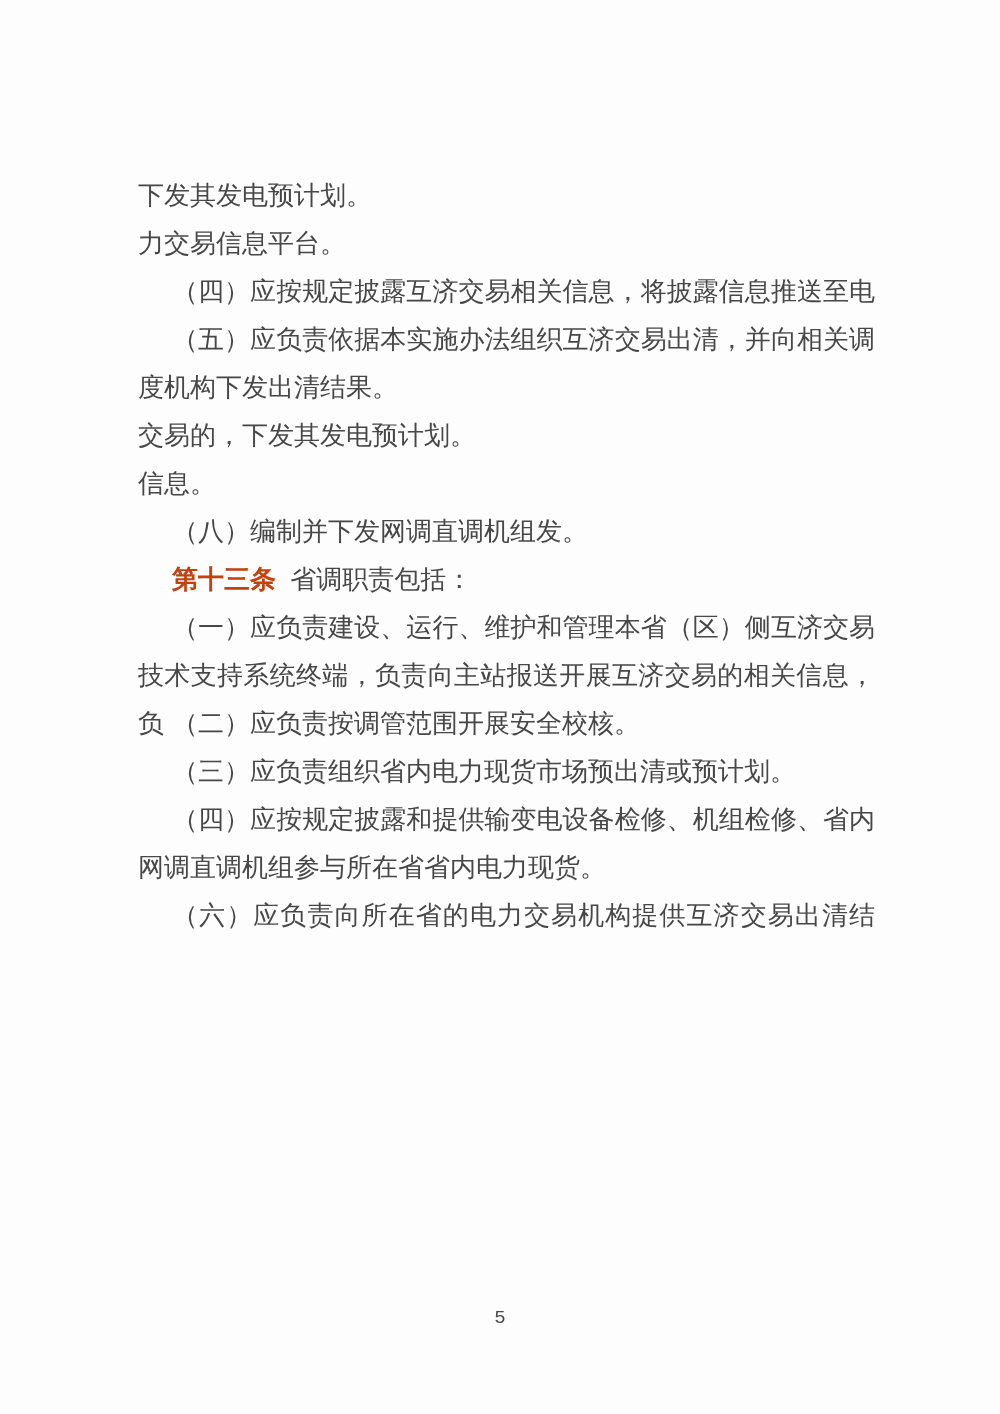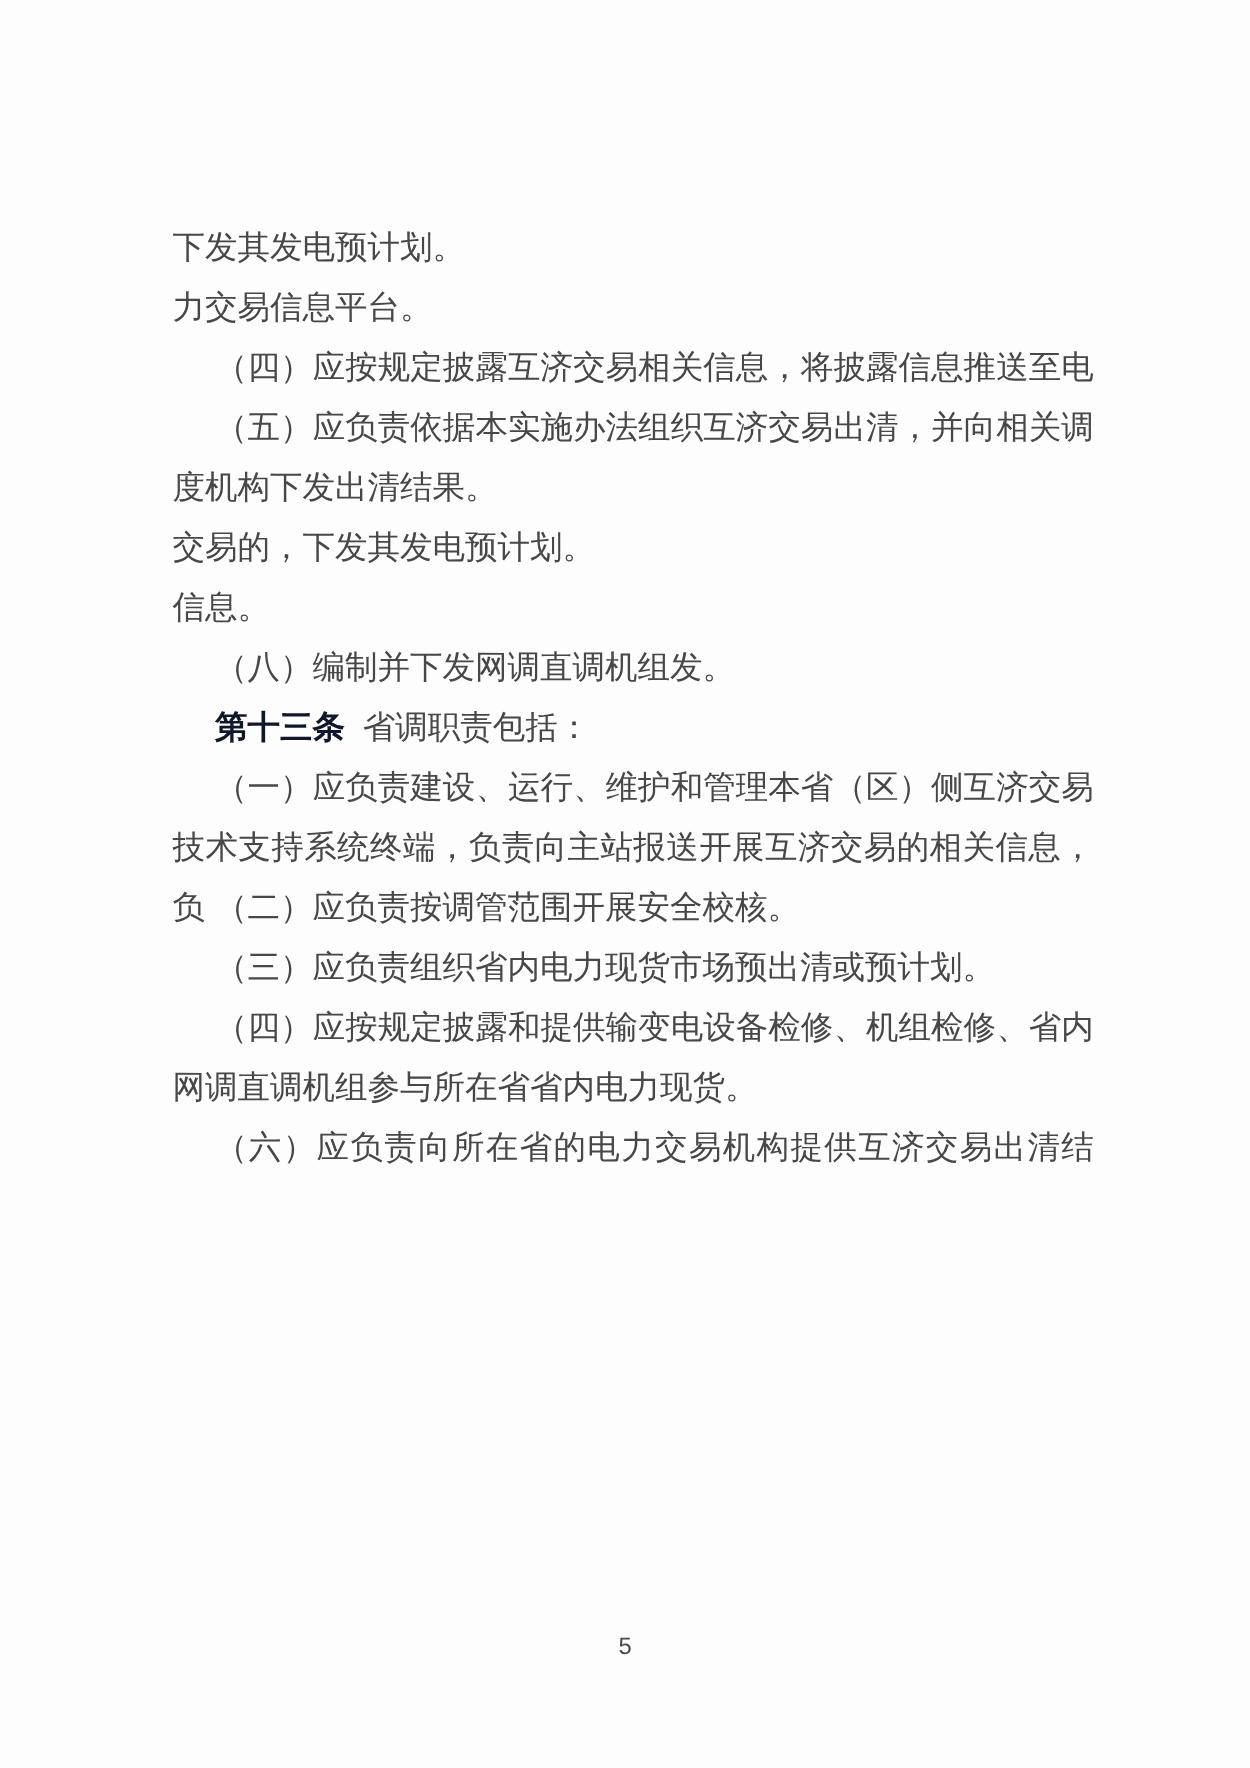--- a/index.html
+++ b/index.html
@@ -6,21 +6,21 @@
     margin: 0;
     padding: 0;
     background: #ffffff;
   }
   .page {
     position: relative;
     width: 1000px;
     height: 1414px;
     background: #fdfdfd;
     overflow: hidden;
-    font-family: Liberation Sans, sans-serif;
+    font-family: Liberation Mono, monospace;
   }
   .content {
     position: absolute;
     left: 138px;
     top: 173px;
     width: 737px;
     color: #474747;
     font-size: 26px;
   }
   .line {
@@ -32,21 +32,21 @@
   .line.full {
     white-space: normal;
     text-align: justify;
     text-align-last: justify;
   }
   .line.indent {
     text-indent: 34px;
   }
   .bold {
     font-weight: bold;
-    color: #0f172a;
+    color: #c2410c;
     margin-right: 0.55em;
   }
   .footer {
     position: absolute;
     left: 0;
     top: 1300px;
     width: 1000px;
     height: 36px;
     line-height: 36px;
     text-align: center;

